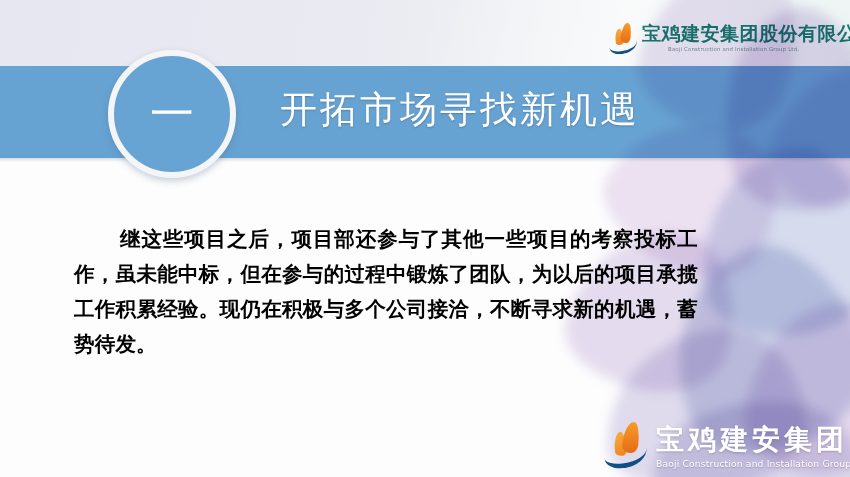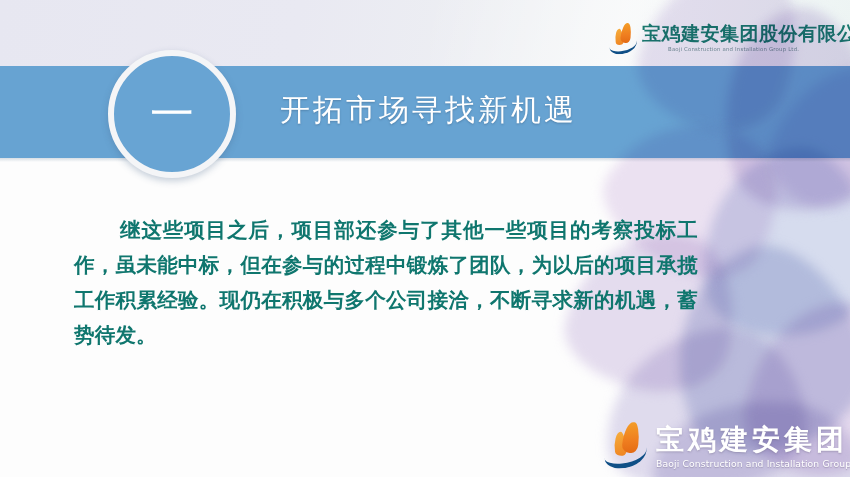--- a/index.html
+++ b/index.html
@@ -106,21 +106,21 @@
   .title-band-shadow {
     position: absolute;
     left: 0; top: 158px;
     width: 850px; height: 4px;
     background: linear-gradient(180deg, rgba(80,110,140,.22), rgba(80,110,140,0));
   }
   .title-text {
     position: absolute;
     left: 280px; top: 88px;
     font-family: "DejaVu Serif", "Liberation Serif", serif;
-    font-size: 30px;
+    font-size: 37px;
     line-height: 44px;
     letter-spacing: 3px;
     color: #ffffff;
     text-shadow: 0 1px 2px rgba(40,70,100,.35);
     white-space: nowrap;
   }
 
   
   .badge {
     position: absolute;
@@ -154,27 +154,27 @@
   .petal {
     position: absolute;
     border-radius: 62% 38% 48% 52% / 70% 64% 36% 30%;
     filter: blur(6px);
     mix-blend-mode: multiply;
   }
 
   
   .body-text {
     position: absolute;
-    left: 74px; top: 213px;
+    left: 74px; top: 222px;
     width: 624px;
     font-family: "DejaVu Sans", "Liberation Sans", sans-serif;
     font-size: 20.5px;
     line-height: 35px;
     font-weight: 700;
-    color: #0f766e;
+    color: #000000;
     letter-spacing: .2px;
     text-indent: 46px;
     text-align: justify;
   }
 
   
   .foot-logo {
     position: absolute;
     left: 603px; top: 414px;
     width: 244px; height: 56px;

